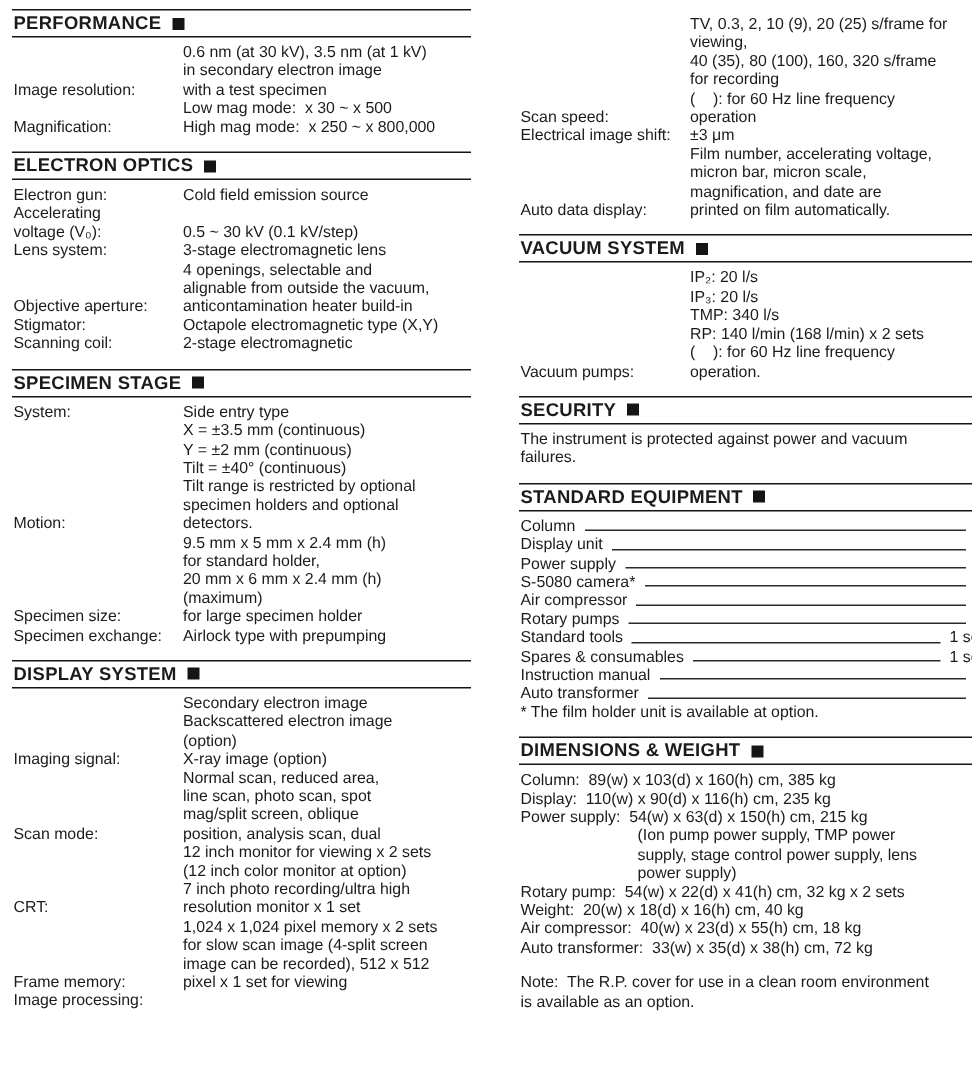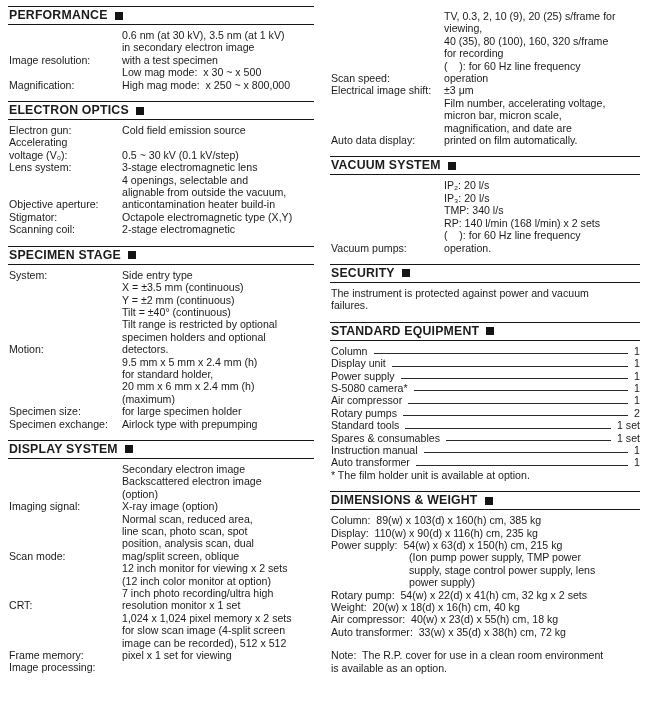--- a/index.html
+++ b/index.html
@@ -9,21 +9,21 @@
     background: #ffffff;
   }
   body {
     font-family: "Liberation Sans", "DejaVu Sans", sans-serif;
     color: #1b1b1b;
     -webkit-font-smoothing: antialiased;
   }
   .page {
     display: flex;
     padding: 6px 8px 0 8px;
-    gap: 16px;
+    gap: 32px;
   }
   .col-left  { width: 306px; flex: 0 0 306px; }
   .col-right { width: 310px; flex: 0 0 310px; }
   .section + .section { margin-top: 8px; }
   .sec-header {
     border-top: 1.5px solid #151515;
     border-bottom: 1.5px solid #151515;
     padding: 2px 0 2px 1px;
     display: flex;
     align-items: center;
@@ -193,22 +193,22 @@
               <div class="line">Backscattered electron image</div>
               <div class="line">(option)</div>
               <div class="line">X-ray image (option)</div>
             </div>
           </div>
           <div class="spec-row">
             <div class="spec-label">Scan mode:</div>
             <div class="spec-values">
               <div class="line">Normal scan, reduced area,</div>
               <div class="line">line scan, photo scan, spot</div>
+              <div class="line">mag/split screen, oblique</div>
               <div class="line">position, analysis scan, dual</div>
-              <div class="line">mag/split screen, oblique</div>
             </div>
           </div>
           <div class="spec-row">
             <div class="spec-label">CRT:</div>
             <div class="spec-values">
               <div class="line">12 inch monitor for viewing x 2 sets</div>
               <div class="line">(12 inch color monitor at option)</div>
               <div class="line">7 inch photo recording/ultra high</div>
               <div class="line">resolution monitor x 1 set</div>
             </div>

